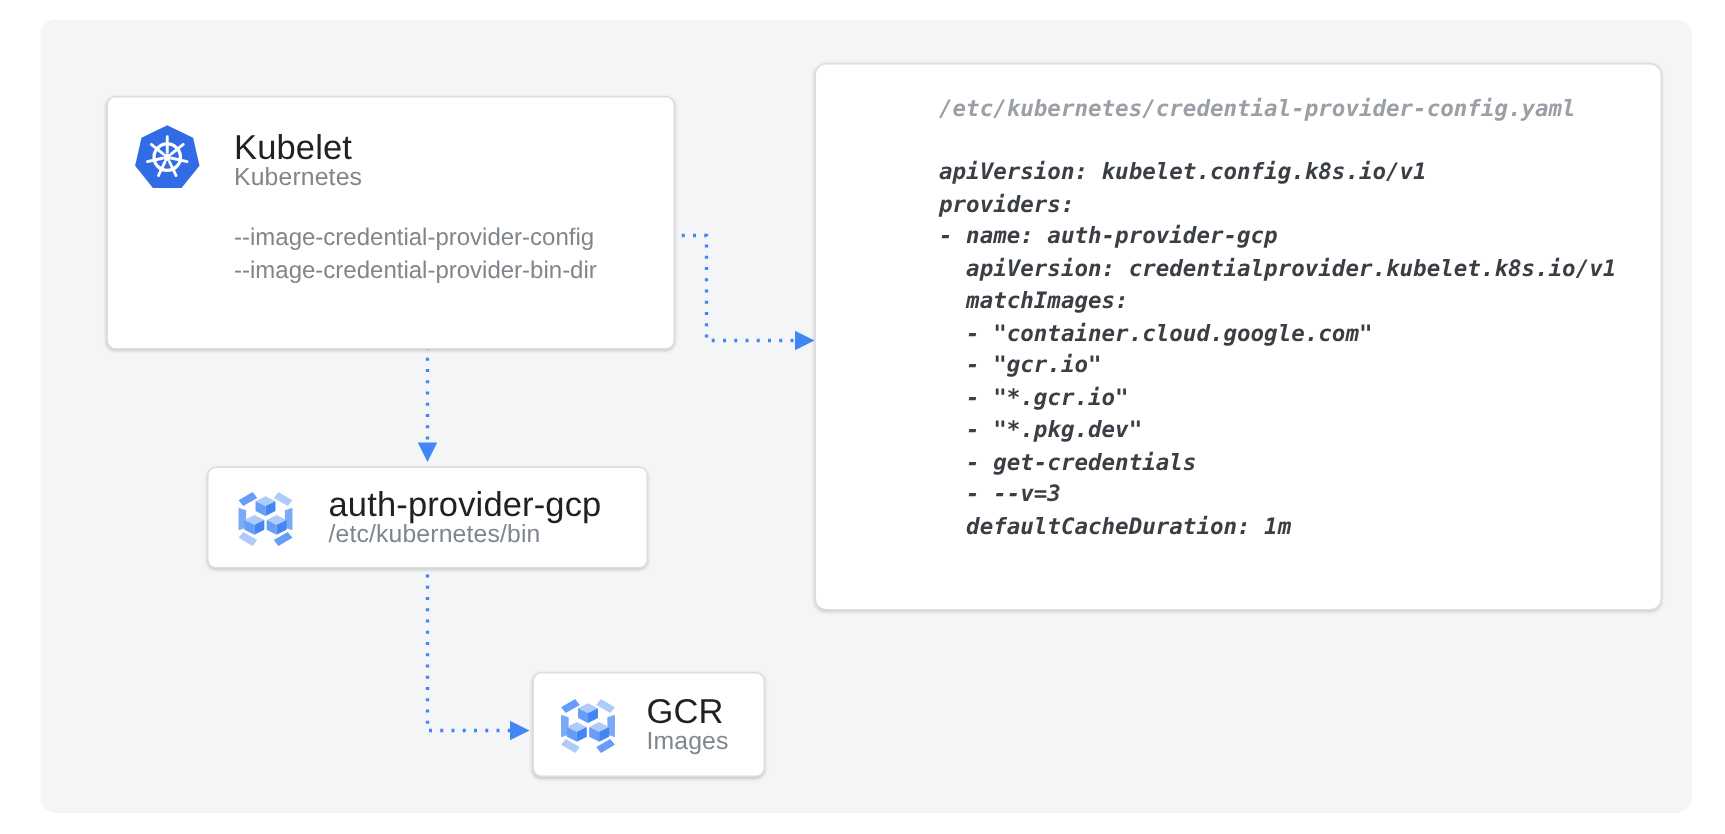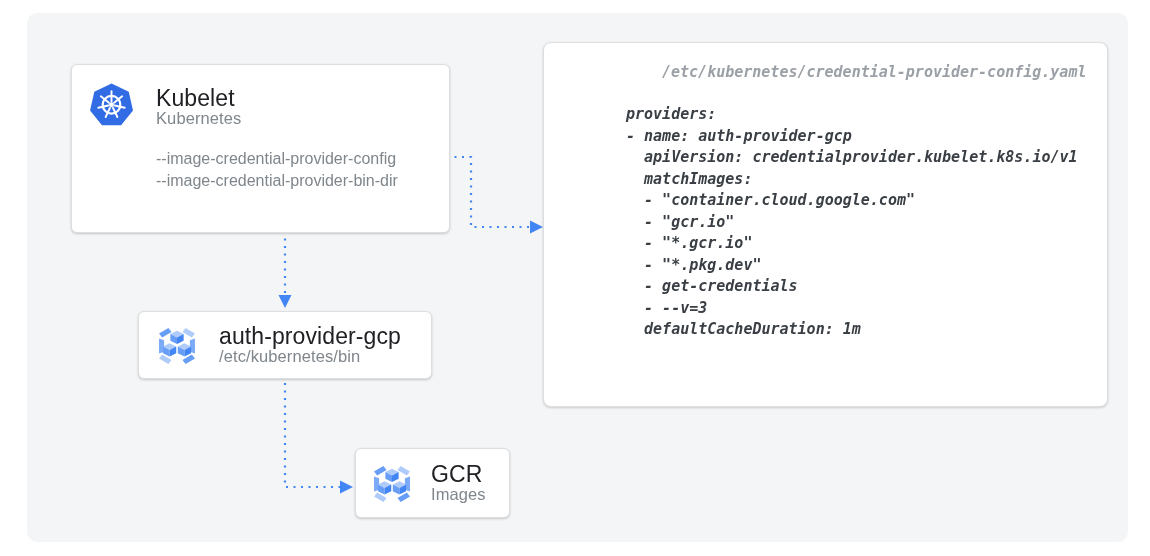--- a/index.html
+++ b/index.html
@@ -83,21 +83,20 @@
     font-family:"DejaVu Sans Mono",monospace;
     font-style:italic;
     font-weight:bold;
     font-size:15px;
   }
   .yaml-filename{
     margin-top:8px;
     line-height:22px;
     color:var(--yaml-muted,#9aa0a6);
     white-space:pre;
-    margin-left:36px;
   }
   .yaml-code{margin-top:21px;color:var(--yaml-text,#3a3f45);}
   .yline{line-height:21.5px;white-space:pre;}
 </style>
 </head>
 <body>
 
 <div class="canvas">
 
   <div class="panel-bg"></div>
@@ -191,20 +190,21 @@
         <polygon points="50,32.75 41.5,37 41.5,45.5 50,41.25" fill="#4285f4"></polygon>
       </g>
     </svg>
     <div class="node-title">GCR</div>
     <div class="node-subtitle">Images</div>
   </div>
 
   <div class="yaml-panel">
     <div class="yaml-filename">/etc/kubernetes/credential-provider-config.yaml</div>
     <div class="yaml-code">
+      <div class="yline">apiVersion: kubelet.config.k8s.io/v1</div>
       <div class="yline">providers:</div>
       <div class="yline">- name: auth-provider-gcp</div>
       <div class="yline">  apiVersion: credentialprovider.kubelet.k8s.io/v1</div>
       <div class="yline">  matchImages:</div>
       <div class="yline">  - "container.cloud.google.com"</div>
       <div class="yline">  - "gcr.io"</div>
       <div class="yline">  - "*.gcr.io"</div>
       <div class="yline">  - "*.pkg.dev"</div>
       <div class="yline">  - get-credentials</div>
       <div class="yline">  - --v=3</div>

